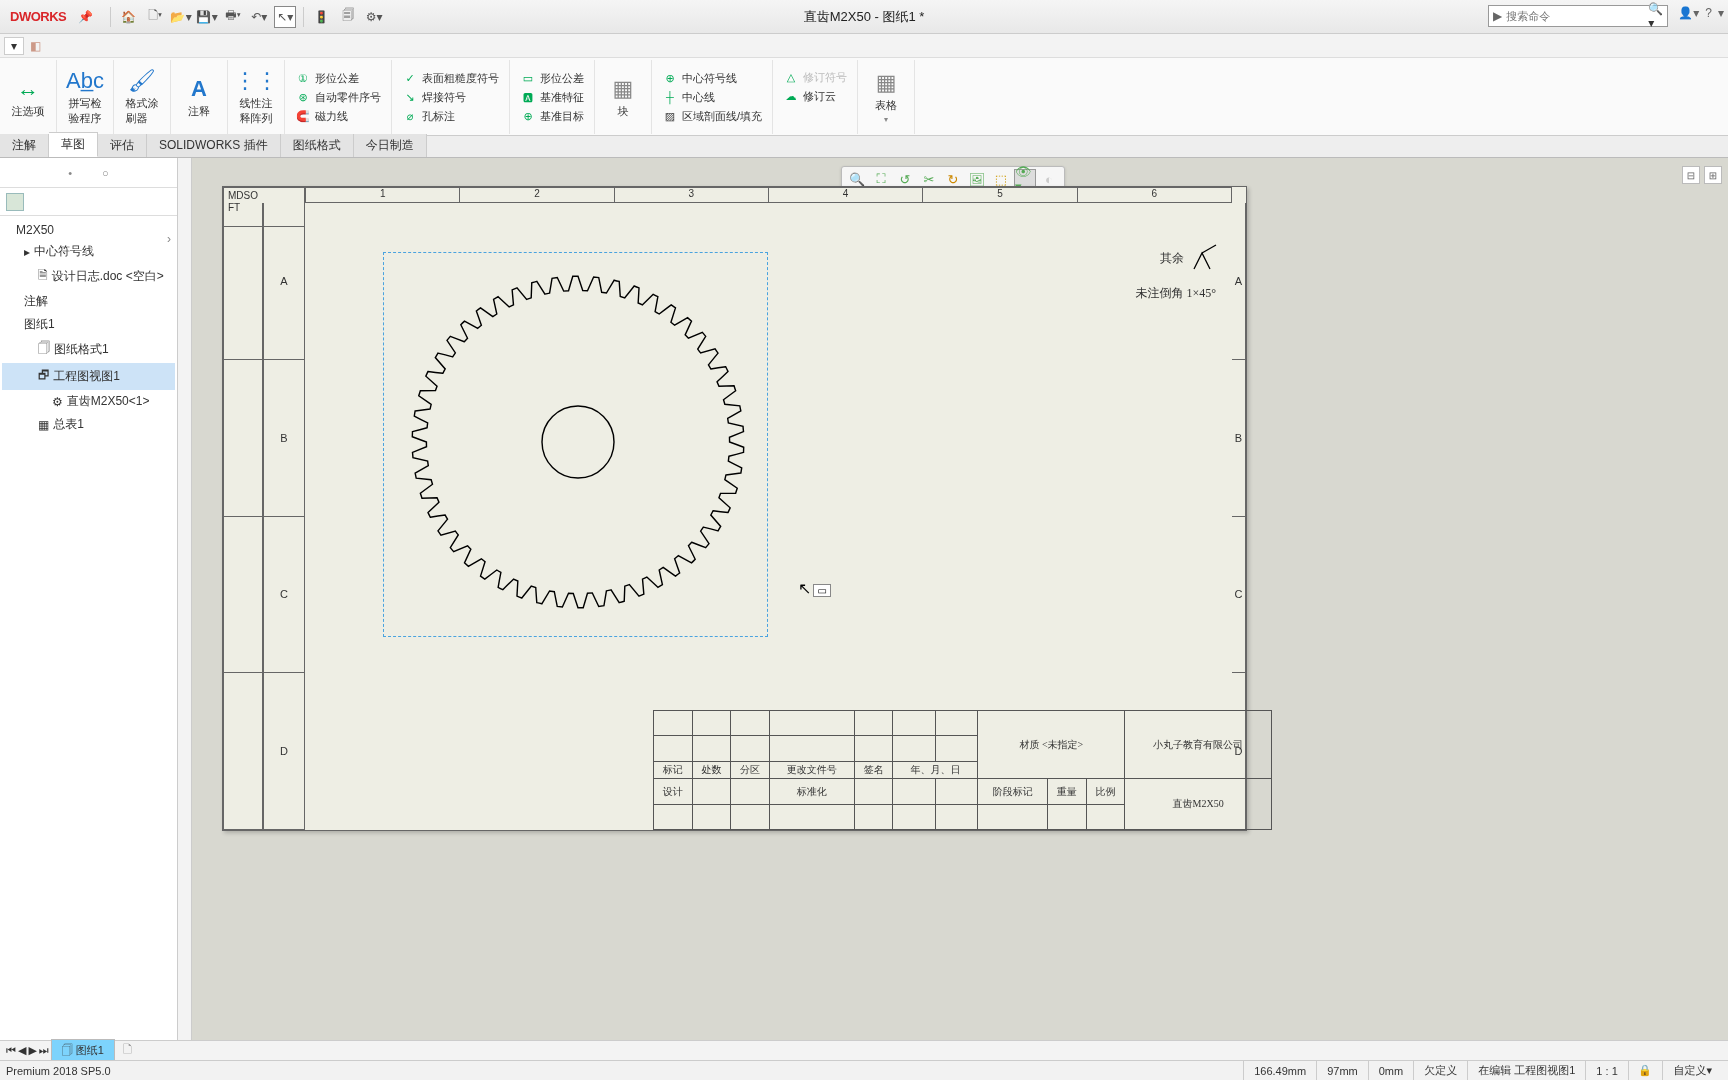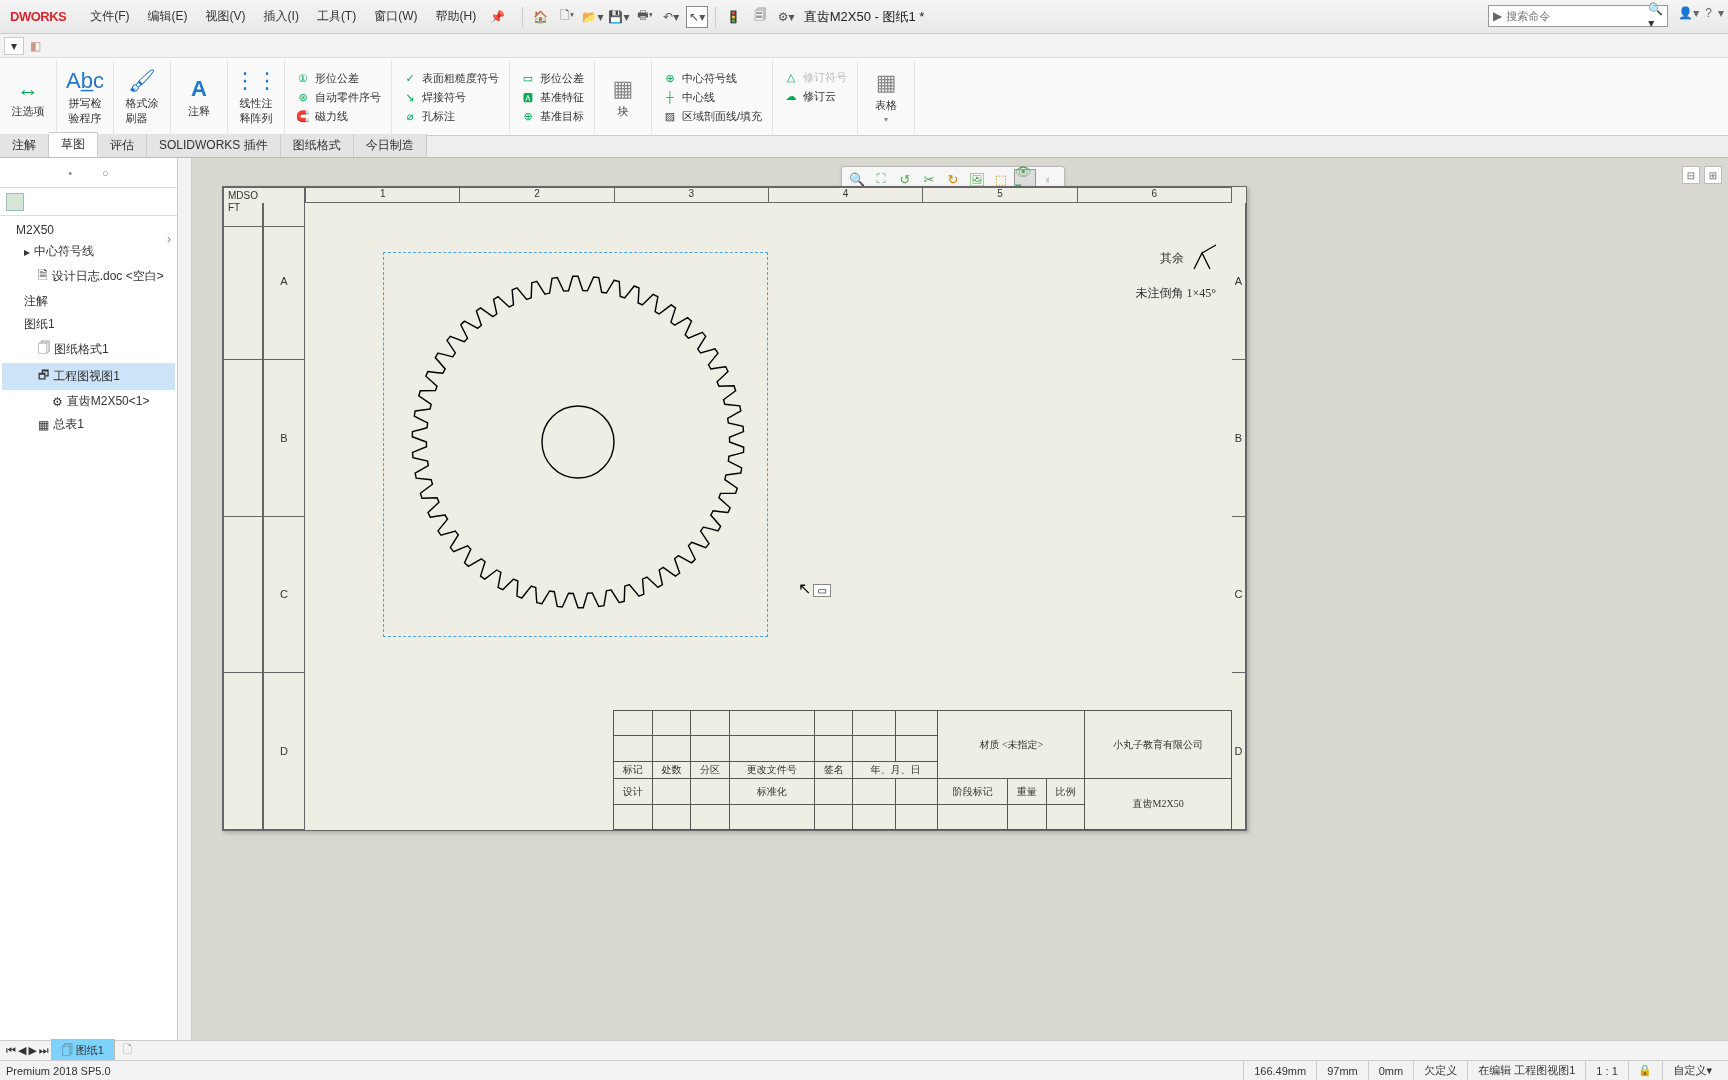--- a/index.html
+++ b/index.html
@@ -75,21 +75,21 @@
 .cursor-arrow { position:absolute; font-size:16px; color:#000; pointer-events:none; }
 
 
 .anno-rest { position:absolute; right:28px; top:56px; font-size:12px; display:flex; align-items:center; gap:6px; font-family:"SimSun"; }
 .anno-chamfer { position:absolute; right:30px; top:98px; font-size:12px; font-family:"SimSun"; }
 .gear-table { position:absolute; right:18px; top:140px; border-collapse:collapse; font-family:"SimSun"; }
 .gear-table td { border:1px solid #555; padding:6px 18px; font-size:12px; text-align:center; }
 
 
 .titleblock { position:absolute; left:390px; bottom:0; right:14px; height:120px; }
-.tb-grid { border-collapse:collapse; width:100%; height:100%; font-family:"SimSun"; }
+.tb-grid { border-collapse:collapse; width:100%; height:100%; font-family:"SimSun";margin-left:40px; }
 .tb-grid td { border:1px solid #555; font-size:10px; text-align:center; padding:1px 2px; }
 .tb-big { font-size:20px; font-family:"SimSun"; }
 .tb-company { font-size:15px; }
 
 
 .sheet-tabs { position:absolute; left:0; right:0; bottom:20px; height:20px; background:#f3f3f3; border-top:1px solid #ccc; display:flex; align-items:center; padding-left:6px; font-size:11px; gap:2px; }
 .sheet-tab { background:#7dd3fc; border:1px solid #bbb; border-bottom:none; padding:2px 10px; }
 
 
 .statusbar { position:absolute; left:0; right:0; bottom:0; height:20px; background:#f2f2f2; border-top:1px solid #ccc; display:flex; align-items:center; font-size:11px; color:#333; padding:0 6px; }
@@ -101,29 +101,20 @@
 
 
 .page-nav { position:absolute; right:6px; top:8px; display:flex; gap:4px; }
 .page-nav span { width:18px; height:18px; border:1px solid #bbb; background:#fff; display:inline-flex; align-items:center; justify-content:center; font-size:10px; color:#666; }
 </style>
 </head>
 <body>
 
 <div class="topbar">
   <span class="logo-text">DWORKS</span>
-  <div class="menu-items">
-    <span>文件(F)</span>
-    <span>编辑(E)</span>
-    <span>视图(V)</span>
-    <span>插入(I)</span>
-    <span>工具(T)</span>
-    <span>窗口(W)</span>
-    <span>帮助(H)</span>
-  </div>
   <span class="pin-icon">📌</span>
   <div class="toolbar-icons">
     <span class="tb-sep"></span>
     <span class="tb-btn">🏠</span>
     <span class="tb-btn">🗋▾</span>
     <span class="tb-btn">📂▾</span>
     <span class="tb-btn">💾▾</span>
     <span class="tb-btn">🖶▾</span>
     <span class="tb-btn">↶▾</span>
     <span class="tb-btn" style="border:1px solid #888;background:#fff;">↖▾</span>

